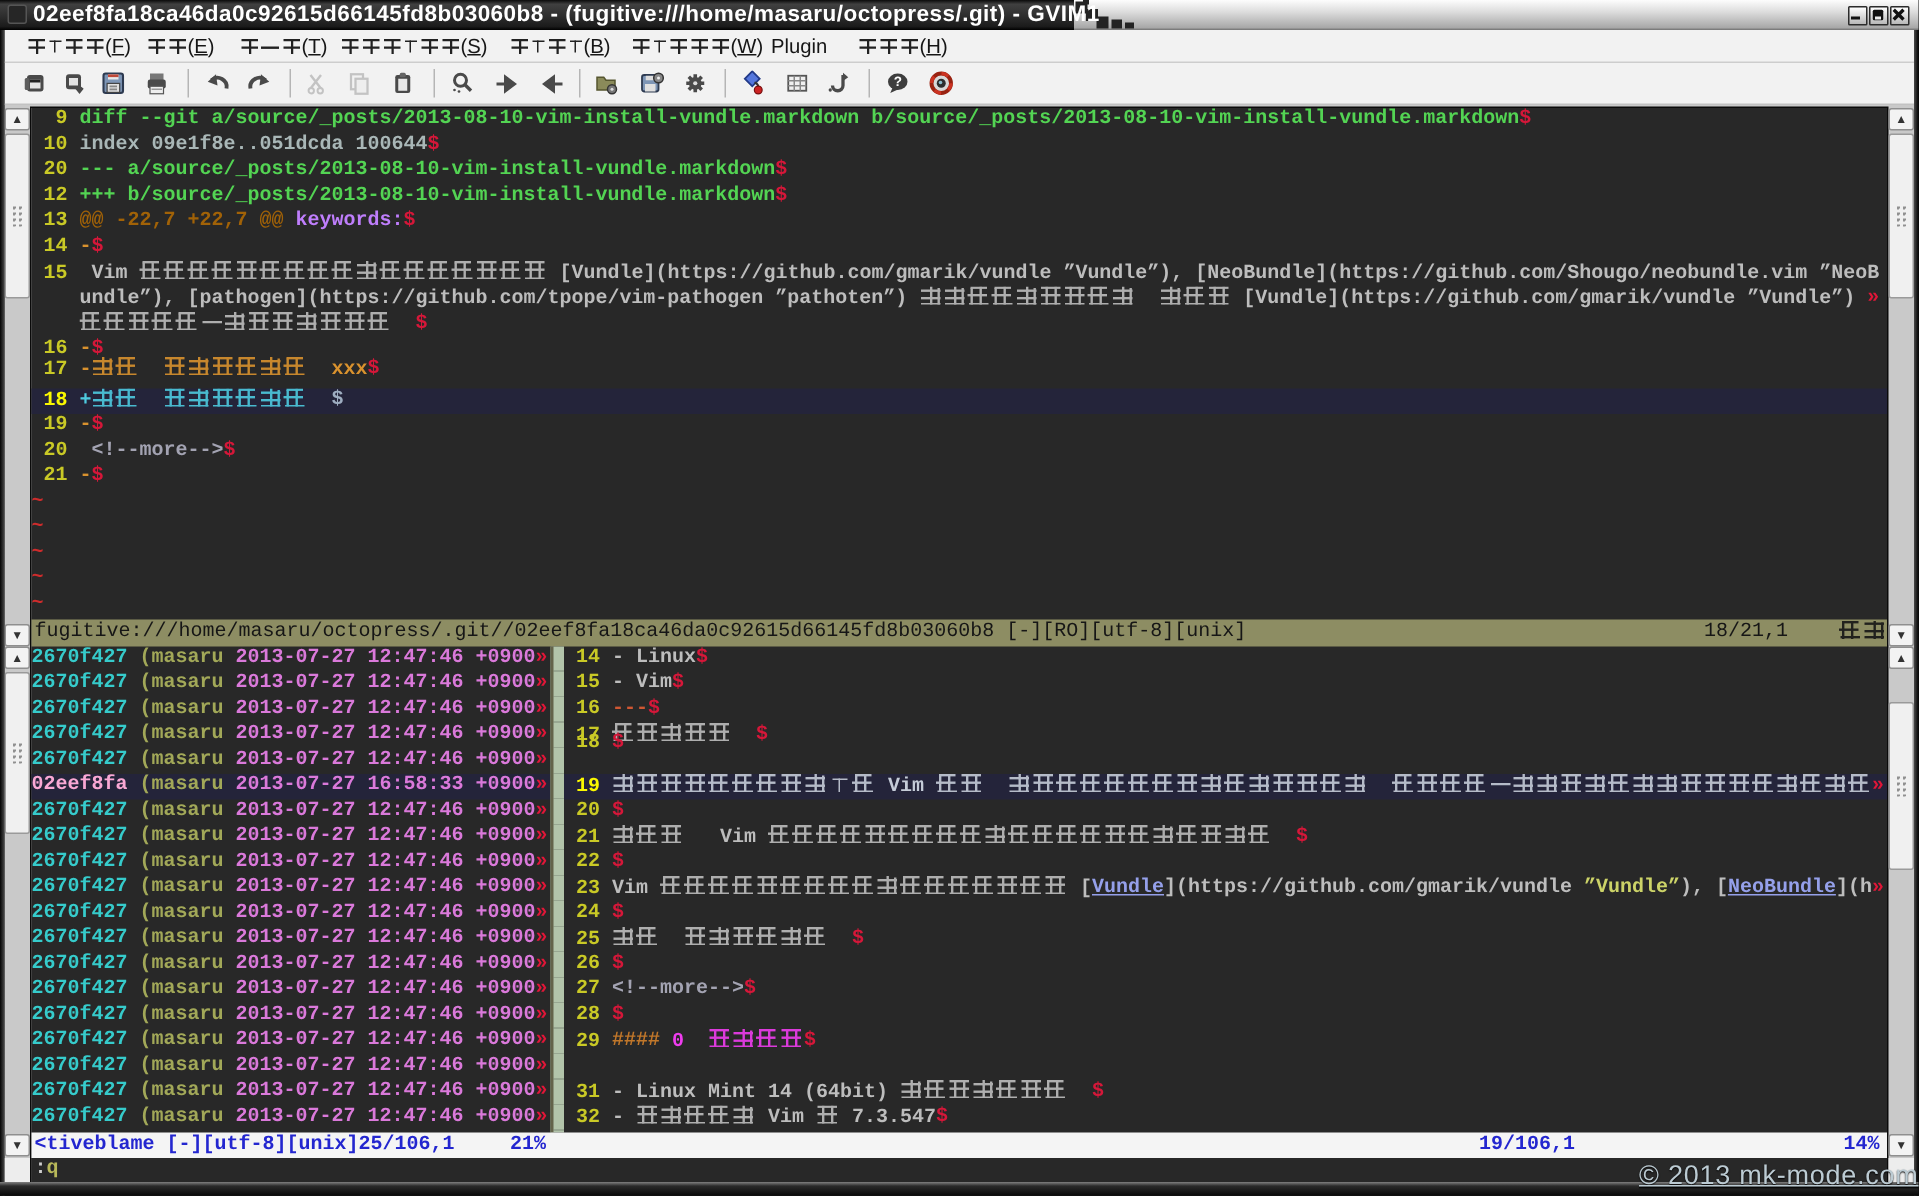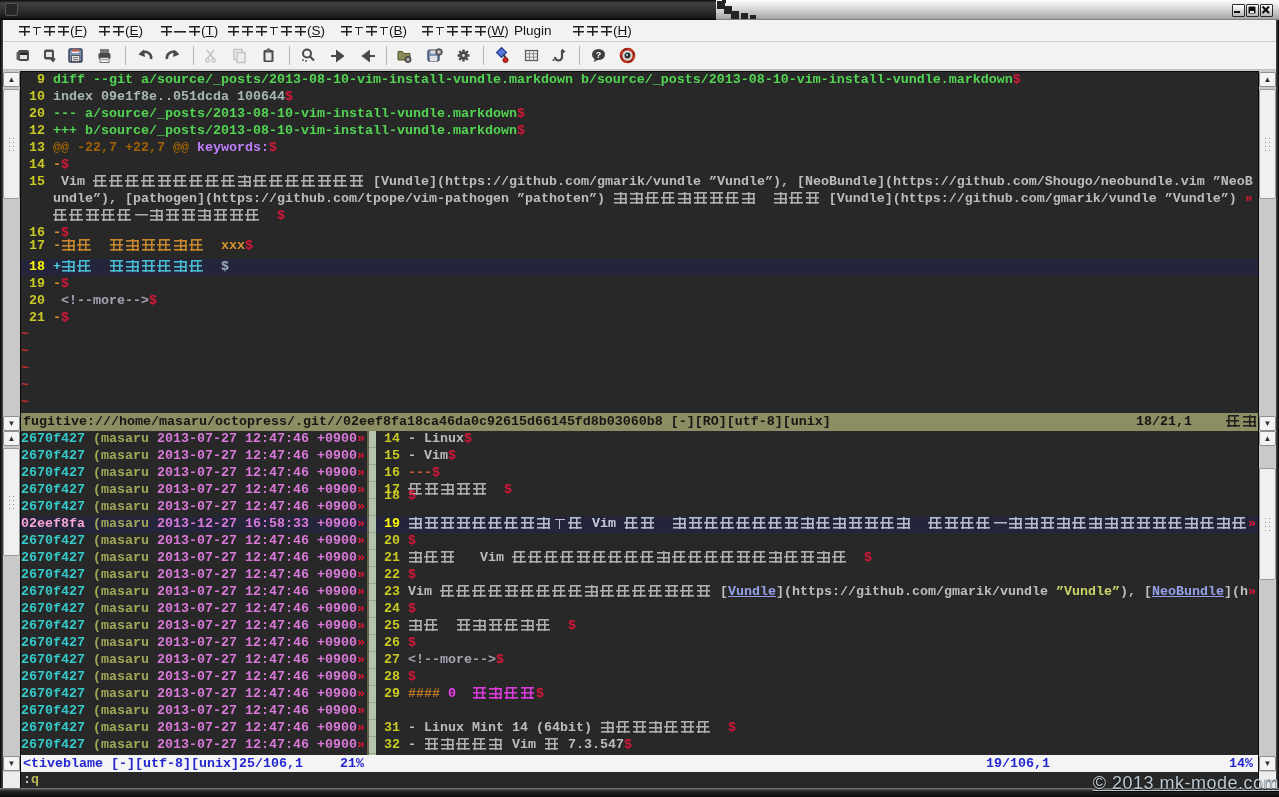--- a/index.html
+++ b/index.html
@@ -67,21 +67,21 @@
 .hh{color:#c1772a;--c:#c1772a}
 .hr{color:#cf5733;--c:#cf5733}
 .bc{color:#36cbcb;--c:#36cbcb}
 .bo{color:#a2a858;--c:#a2a858}
 .bp{color:#da79da;--c:#da79da}
 .wh{color:#f9a8d4;--c:#c8c8c8}
 .tl{color:#cf2c2c;--c:#cf2c2c}
 
 #st1{position:absolute;left:21px;top:413px;width:1237px;height:18px;background:#8d8d63;color:#161616;
  font:bold 13.333px "Liberation Mono",monospace;line-height:18px;white-space:pre}
-#st1 b{position:absolute;font-weight:bold}
+#st1 b{position:absolute;font-weight:normal}
 #sep{position:absolute;left:367px;top:431px;width:9px;height:324px;background:#b2c4aa;border-left:2px solid #63634a;
  background-image:repeating-linear-gradient(#0000 0 16px,#00000026 16px 17px)}
 #st2{position:absolute;left:21px;top:755px;width:1237px;height:17px;background:#f4f4f4;color:#2326cf;
  font:bold 13.333px "Liberation Mono",monospace;line-height:17px;white-space:pre}
 #st2 b{position:absolute;font-weight:bold}
 #cmd{padding-left:2px;position:absolute;left:21px;top:772px;width:1237px;height:16px;background:#282828;color:#cfcfcf;
  font:bold 13.333px "Liberation Mono",monospace;line-height:16px;white-space:pre}
 #wm{z-index:30;position:absolute;right:0px;top:773px;font-family:"Liberation Sans",sans-serif;font-size:18px;
  color:#bccbd3;text-decoration:underline;text-shadow:0 1px 1px #000;letter-spacing:.5px}
 #bf{position:absolute;left:0;top:788px;width:1279px;height:9px;background:linear-gradient(#808080,#2a2a2a 30%,#090909)}
@@ -93,20 +93,21 @@
 <body>
 <div id="w">
 <div id="tb">
       <div class="stx" style="left:717px;top:1px;width:8px;height:8px"></div>
       <div class="stx" style="left:724px;top:6px;width:8px;height:8px"></div>
       <div class="stx" style="left:731px;top:11px;width:8px;height:8px"></div>
       <div class="stx" style="left:741px;top:13px;width:7px;height:6px"></div>
       <div class="stx" style="left:750px;top:15px;width:6px;height:4px"></div>
       <div class="stx" style="left:722px;top:0px;width:4px;height:3px"></div>
       <div id="tbd"></div>
+      <div id="tbt">02eef8fa18ca46da0c92615d66145fd8b03060b8 - (fugitive:///home/masaru/octopress/.git) - GVIM1</div>
       <div id="tbi"></div>
       <div class="wb" style="left:1232px">
         <svg width="10" height="10">
           <rect x="1" y="6" width="6" height="2" fill="#111"></rect>
         </svg>
       </div>
       <div class="wb" style="left:1246px">
         <svg width="10" height="10">
           <rect x="1.5" y="1.5" width="7" height="7" rx="1" fill="#111"></rect>
           <rect x="3" y="6" width="4" height="2" fill="#eee"></rect>
@@ -282,21 +283,21 @@
 <div class="r " style="top:327px;left:21px;width:1237px"><span class="tl">~</span></div>
 <div class="r " style="top:344px;left:21px;width:1237px"><span class="tl">~</span></div>
 <div class="r " style="top:361px;left:21px;width:1237px"><span class="tl">~</span></div>
 <div class="r " style="top:378px;left:21px;width:1237px"><span class="tl">~</span></div>
 <div class="r " style="top:395px;left:21px;width:1237px"><span class="tl">~</span></div>
 <div class="r " style="top:431px;left:21px;width:346px"><span class="bc">2670f427</span><span class="bo"> (masaru </span><span class="bp">2013-07-27 12:47:46 +0900</span><span class="x">»</span></div>
 <div class="r " style="top:448px;left:21px;width:346px"><span class="bc">2670f427</span><span class="bo"> (masaru </span><span class="bp">2013-07-27 12:47:46 +0900</span><span class="x">»</span></div>
 <div class="r " style="top:465px;left:21px;width:346px"><span class="bc">2670f427</span><span class="bo"> (masaru </span><span class="bp">2013-07-27 12:47:46 +0900</span><span class="x">»</span></div>
 <div class="r " style="top:482px;left:21px;width:346px"><span class="bc">2670f427</span><span class="bo"> (masaru </span><span class="bp">2013-07-27 12:47:46 +0900</span><span class="x">»</span></div>
 <div class="r " style="top:499px;left:21px;width:346px"><span class="bc">2670f427</span><span class="bo"> (masaru </span><span class="bp">2013-07-27 12:47:46 +0900</span><span class="x">»</span></div>
-<div class="r cl" style="top:516px;left:21px;width:346px"><span class="wh">02eef8fa</span><span class="bo"> (masaru </span><span class="bp">2013-12-27 16:58:33 +0900</span><span class="x">»</span></div>
+<div class="r cl" style="top:516px;left:21px;width:346px"><span class="wh">02eef8fa</span><span class="bo"> (masaru </span><span class="bp">2013-07-27 16:58:33 +0900</span><span class="x">»</span></div>
 <div class="r " style="top:533px;left:21px;width:346px"><span class="bc">2670f427</span><span class="bo"> (masaru </span><span class="bp">2013-07-27 12:47:46 +0900</span><span class="x">»</span></div>
 <div class="r " style="top:550px;left:21px;width:346px"><span class="bc">2670f427</span><span class="bo"> (masaru </span><span class="bp">2013-07-27 12:47:46 +0900</span><span class="x">»</span></div>
 <div class="r " style="top:567px;left:21px;width:346px"><span class="bc">2670f427</span><span class="bo"> (masaru </span><span class="bp">2013-07-27 12:47:46 +0900</span><span class="x">»</span></div>
 <div class="r " style="top:584px;left:21px;width:346px"><span class="bc">2670f427</span><span class="bo"> (masaru </span><span class="bp">2013-07-27 12:47:46 +0900</span><span class="x">»</span></div>
 <div class="r " style="top:601px;left:21px;width:346px"><span class="bc">2670f427</span><span class="bo"> (masaru </span><span class="bp">2013-07-27 12:47:46 +0900</span><span class="x">»</span></div>
 <div class="r " style="top:618px;left:21px;width:346px"><span class="bc">2670f427</span><span class="bo"> (masaru </span><span class="bp">2013-07-27 12:47:46 +0900</span><span class="x">»</span></div>
 <div class="r " style="top:635px;left:21px;width:346px"><span class="bc">2670f427</span><span class="bo"> (masaru </span><span class="bp">2013-07-27 12:47:46 +0900</span><span class="x">»</span></div>
 <div class="r " style="top:652px;left:21px;width:346px"><span class="bc">2670f427</span><span class="bo"> (masaru </span><span class="bp">2013-07-27 12:47:46 +0900</span><span class="x">»</span></div>
 <div class="r " style="top:669px;left:21px;width:346px"><span class="bc">2670f427</span><span class="bo"> (masaru </span><span class="bp">2013-07-27 12:47:46 +0900</span><span class="x">»</span></div>
 <div class="r " style="top:686px;left:21px;width:346px"><span class="bc">2670f427</span><span class="bo"> (masaru </span><span class="bp">2013-07-27 12:47:46 +0900</span><span class="x">»</span></div>

